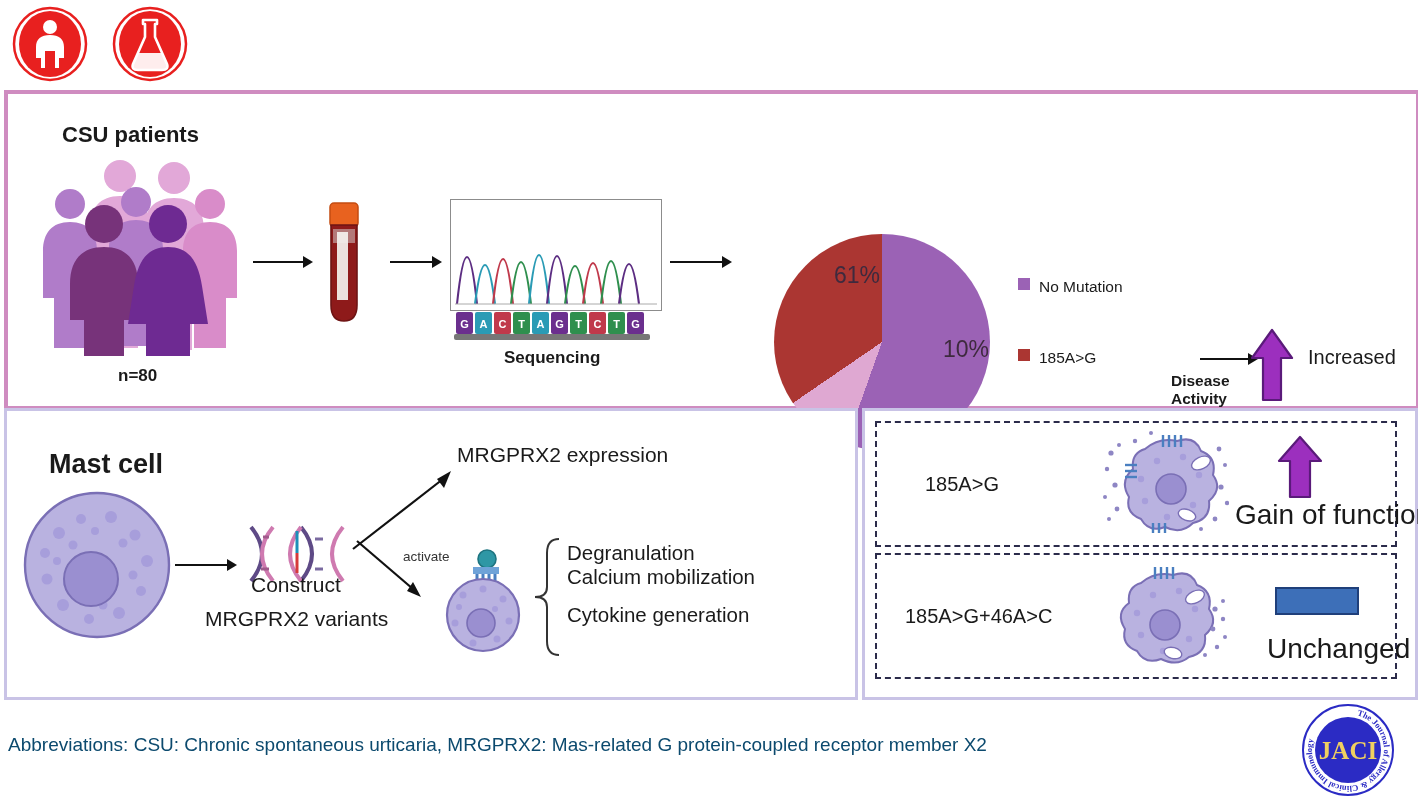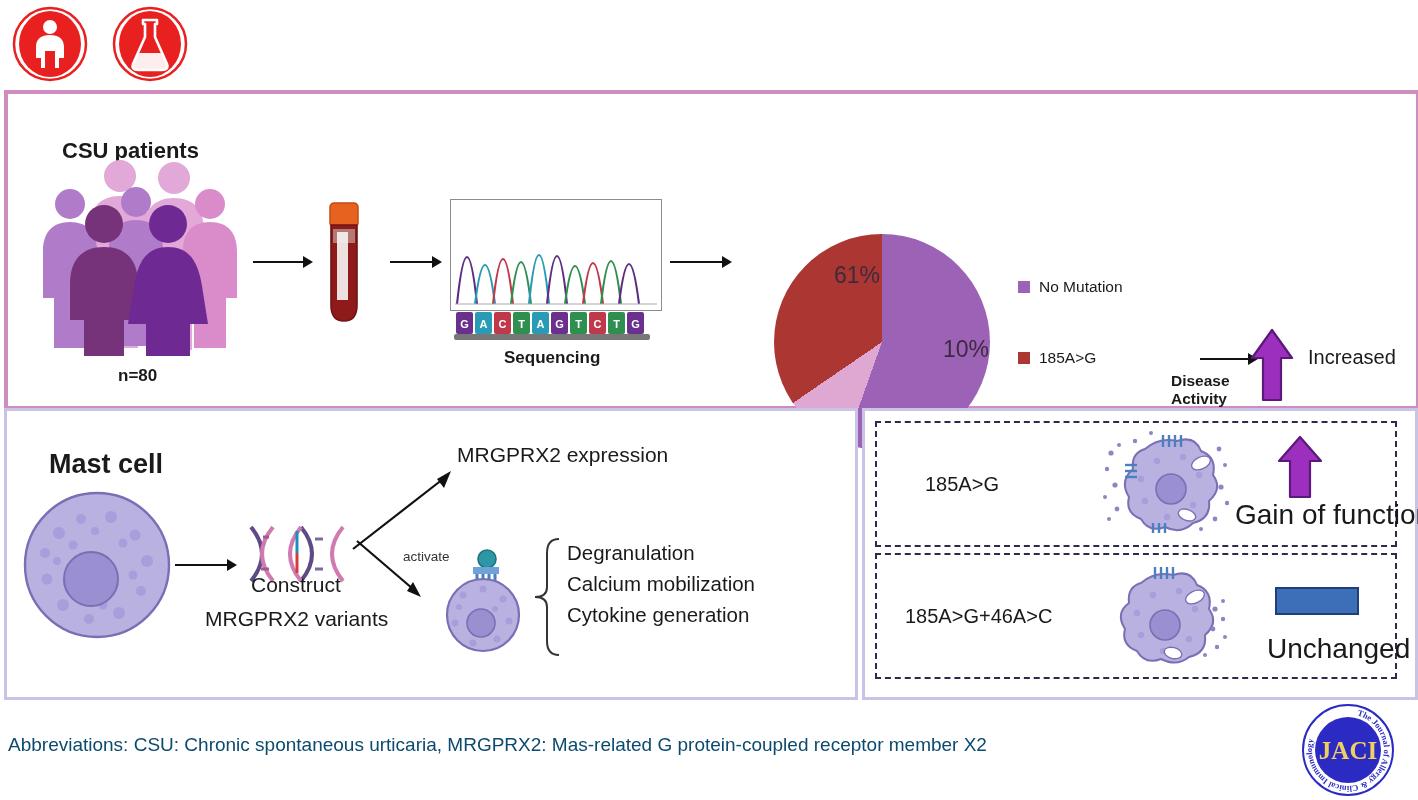--- a/index.html
+++ b/index.html
@@ -18,21 +18,21 @@
   
   .panel{position:absolute;background:#fff;}
   #panel-top{left:4px;top:90px;width:1408px;height:312px;border:4px solid #cf8cc0;}
   #panel-bottom-left{left:4px;top:408px;width:848px;height:286px;border:3px solid #c9c3e6;}
   #panel-bottom-right{left:862px;top:408px;width:550px;height:286px;border:3px solid #c9c3e6;}
 
   .lbl{position:absolute;white-space:nowrap;}
   .bold{font-weight:bold;}
 
   
-  #csu-title{left:54px;top:28px;font-size:22px;font-weight:bold;margin-top:16px;}
+  #csu-title{left:54px;top:28px;font-size:22px;font-weight:bold;}
   #n-label{left:110px;top:272px;font-size:17px;font-weight:bold;}
   #people-svg{position:absolute;left:20px;top:58px;width:230px;height:210px;}
   #tube-svg{position:absolute;left:296px;top:105px;width:80px;height:130px;}
   #seq-box{position:absolute;left:442px;top:105px;width:210px;height:110px;
        border:1.6px solid #8c8c8c;background:#fff;}
   #seq-svg{position:absolute;left:0;top:0;width:210px;height:110px;}
   #bases-svg{position:absolute;left:446px;top:216px;width:200px;height:36px;}
   #seq-label{left:496px;top:254px;font-size:17px;font-weight:bold;}
 
   .arrow{position:absolute;height:12px;}
@@ -43,21 +43,21 @@
   #arrow-1{left:245px;top:162px;width:60px;}
   #arrow-2{left:382px;top:162px;width:52px;}
   #arrow-3{left:662px;top:162px;width:62px;}
 
   #pie{position:absolute;left:766px;top:140px;width:216px;height:216px;border-radius:50%;}
   .pie-pct{position:absolute;font-size:23px;color:#3e2a3e;}
   #pct-0{left:826px;top:168px;text-align:right;}
   #pct-1{left:935px;top:242px;}
   #pct-2{left:890px;top:322px;}
 
-  .legend-item{position:absolute;display:flex;align-items:center;gap:9px;font-size:15.5px;}
+  .legend-item{position:absolute;display:flex;gap:9px;font-size:15.5px;}
   .legend-sw{width:12px;height:12px;flex:none;}
   #leg-0{left:1010px;top:184px;}
   #leg-1{left:1010px;top:255px;}
   #leg-2{left:1010px;top:335px;}
 
   #da-label{left:1163px;top:278px;font-size:15.5px;font-weight:bold;line-height:1.18;
        width:80px;white-space:normal;}
   #arrow-da-1{left:1192px;top:259px;width:58px;}
   #arrow-da-2{left:1192px;top:335px;width:58px;}
   #up-arrow-top{position:absolute;left:1242px;top:234px;width:44px;height:74px;}
@@ -73,21 +73,21 @@
   #dna-svg{position:absolute;left:236px;top:112px;width:110px;height:62px;}
   #construct-1{left:244px;top:162px;font-size:21px;}
   #construct-2{left:198px;top:196px;font-size:21px;}
   #expr-label{left:450px;top:32px;font-size:21px;}
   #arrow-up-branch{position:absolute;left:344px;top:58px;width:104px;height:84px;}
   #arrow-dn-branch{position:absolute;left:348px;top:126px;width:72px;height:68px;}
   #activate-label{left:396px;top:138px;font-size:13.5px;color:#333;}
   #act-cell-svg{position:absolute;left:428px;top:132px;width:96px;height:112px;}
   #brace-svg{position:absolute;left:526px;top:126px;width:30px;height:120px;}
   .readout{left:560px;font-size:20.5px;}
-  #ro-0{top:130px;} #ro-1{top:161px;} #ro-2{top:192px;} #ro-3{top:223px;}
+  #ro-0{top:130px;} #ro-1{top:154px;} #ro-2{top:192px;} #ro-3{top:223px;}
 
   
   .res-box{position:absolute;border:2px dashed #2b2b4a;background:#fff;}
   #res-0{left:10px;top:10px;width:518px;height:122px;}
   #res-1{left:10px;top:142px;width:518px;height:122px;}
   .res-name{position:absolute;font-size:20px;white-space:nowrap;}
   #res-name-0{left:48px;top:50px;}
   #res-name-1{left:28px;top:50px;}
   .res-cell{position:absolute;left:224px;top:8px;width:128px;height:106px;}
   .res-out{position:absolute;font-size:28px;white-space:nowrap;}

